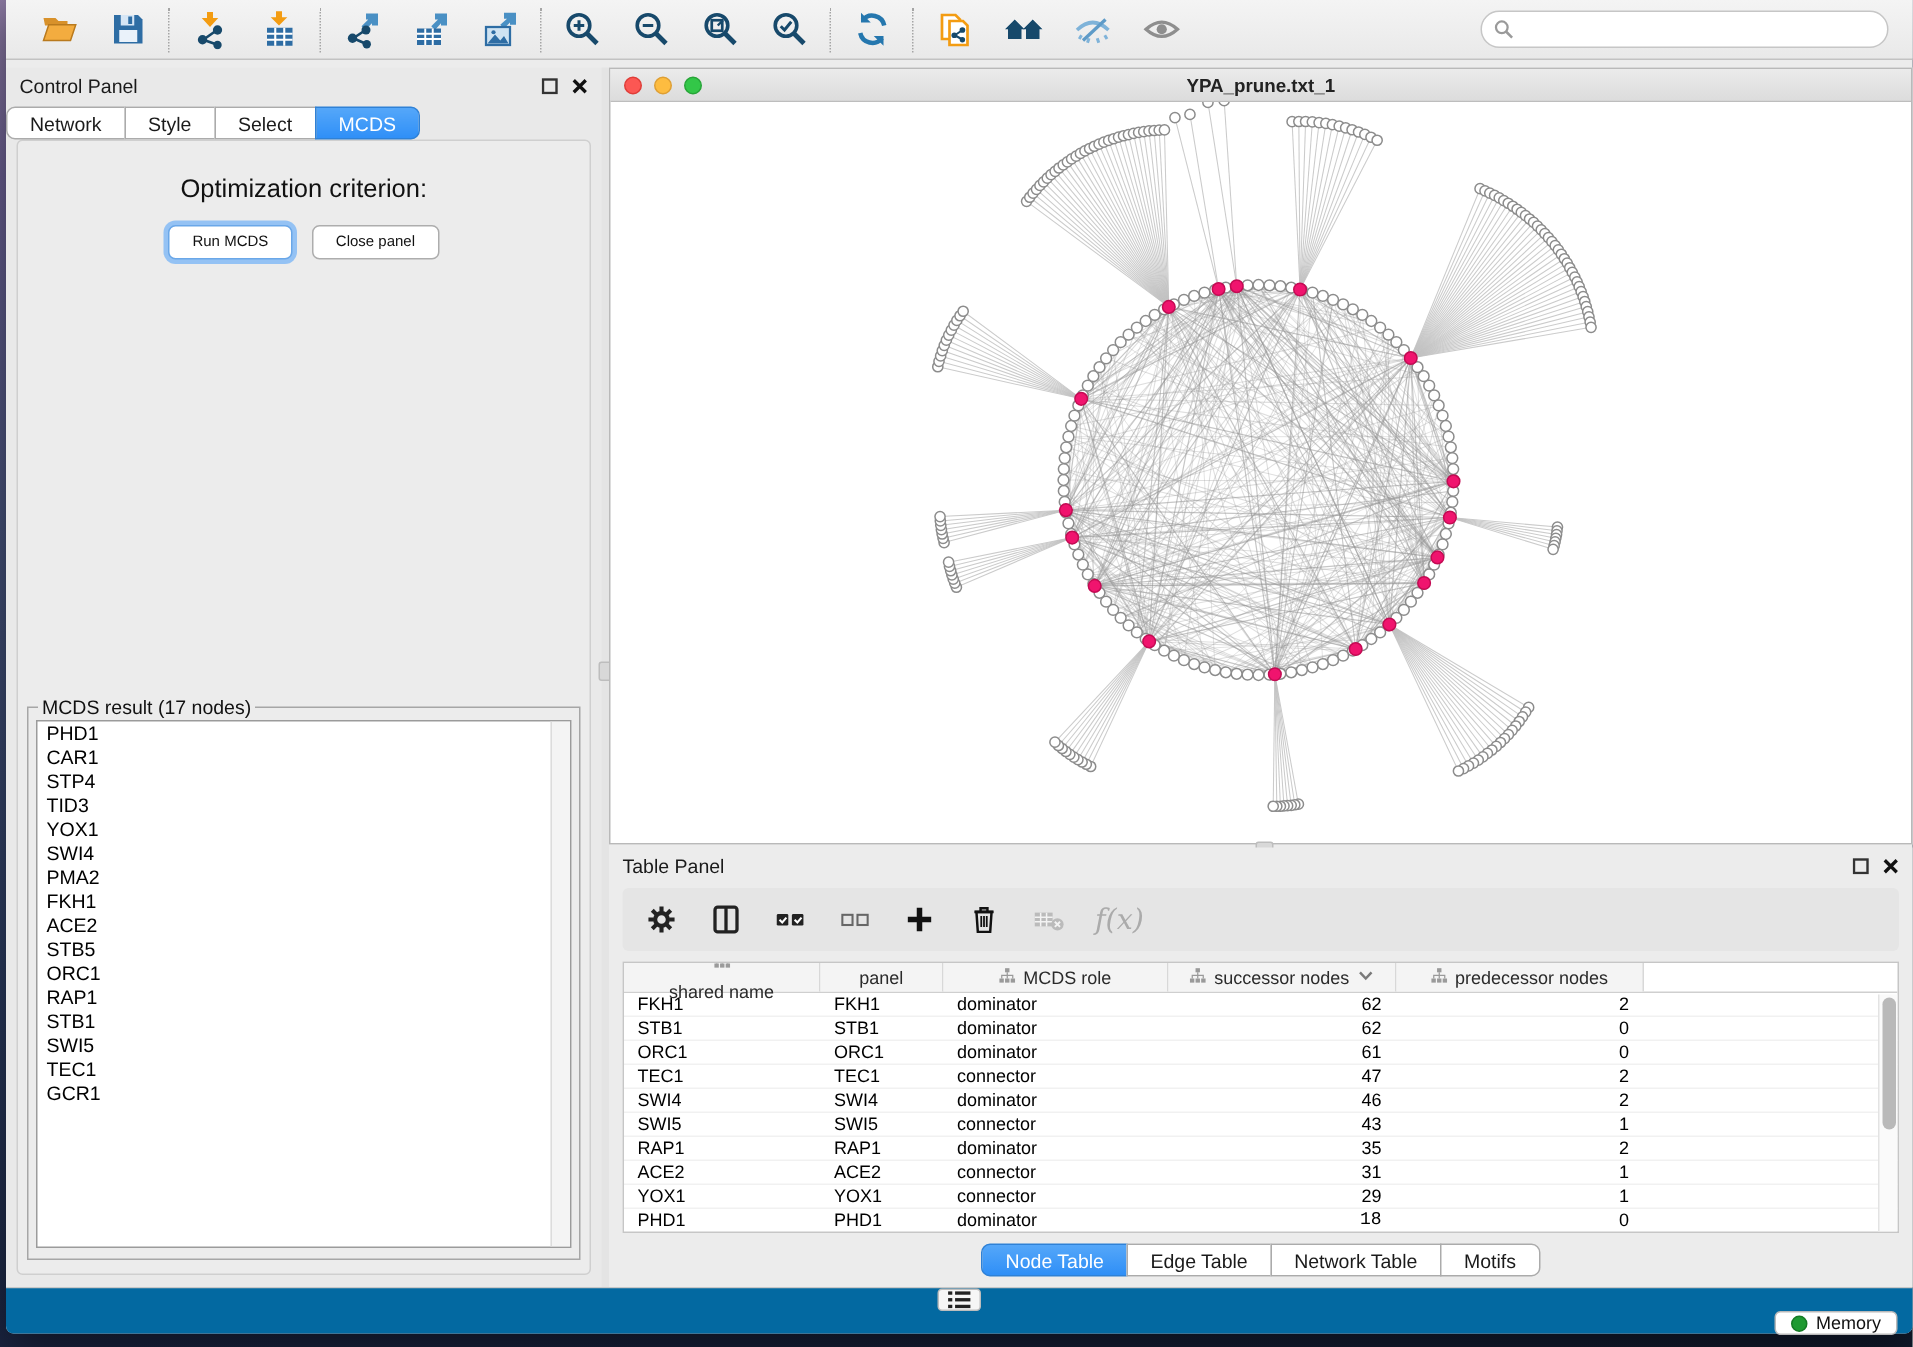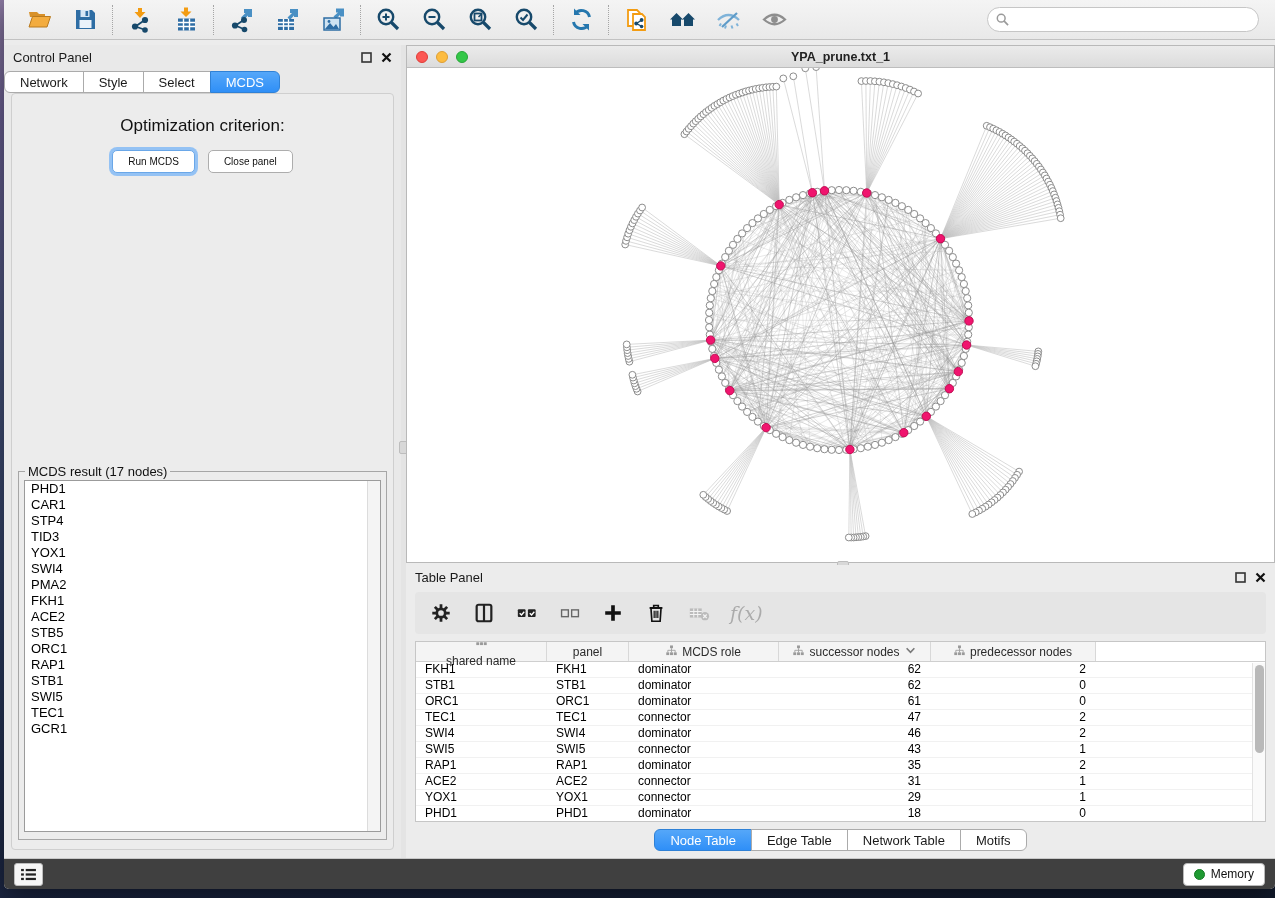--- a/index.html
+++ b/index.html
@@ -103,23 +103,23 @@
   .td { font-size:12px; color:#000; line-height:15px; white-space:nowrap; overflow:hidden; }
   .td.text { padding-left:9px; } .td.num { text-align:right; padding-right:10px; }
   .tbl-scroll { position:absolute; right:0; top:21px; bottom:0; width:13px;
     background:#FAFAFA; border-left:1px solid #E3E3E3; }
   .tbl-thumb { position:absolute; left:2px; top:2px; width:9px; height:88px;
     background:#B9B9B9; border-radius:5px; }
   .tp-tabs { position:absolute; left:0; right:0; bottom:7px; display:flex; justify-content:center; }
 
   
   .status-bar { position:absolute; left:0; right:0; bottom:0; height:31px;
-    background:#404040; border-top:1px solid #C8C8C8;
+    background:#0369a1; border-top:1px solid #C8C8C8;
     border-bottom-left-radius:5px; border-bottom-right-radius:5px;
-    display:flex; align-items:center; padding:0 10px; }
+    display:flex; align-items:center; padding:0 10px;flex-direction:column; }
   .list-btn { width:29px; height:23px; background:#F6F6F6; border:1px solid #BDBDBD;
     border-radius:3px; display:flex; align-items:center; justify-content:center; }
   .memory-btn { margin-left:auto; height:23px; background:#fff; border:1px solid #B9B9B9;
     border-radius:4px; display:flex; align-items:center; gap:6px; padding:0 10px; font-size:12px; color:#111; }
   .mem-dot { width:11px; height:11px; border-radius:50%; background:#1F9A32; border:1px solid #157A25; }
 </style>
 </head>
 <body>
 
 <div class="app">
@@ -1446,21 +1446,21 @@
             <div class="td text" style="width: 131px;">YOX1</div>
             <div class="td text" style="width: 82px;">YOX1</div>
             <div class="td text" style="width: 150px;">connector</div>
             <div class="td num" style="width: 152px;">29</div>
             <div class="td num" style="width: 165px;">1</div>
           </div>
           <div class="tbl-row">
             <div class="td text" style="width: 131px;">PHD1</div>
             <div class="td text" style="width: 82px;">PHD1</div>
             <div class="td text" style="width: 150px;">dominator</div>
-            <div class="td num" style="width: 152px;">18</div>
+            <div class="td num" style="width: 152px; font-family: Liberation Mono, monospace;">18</div>
             <div class="td num" style="width: 165px;">0</div>
           </div>
         </div>
       <div class="tbl-scroll">
           <div class="tbl-thumb"></div>
         </div>
     </div>
     <div class="tp-tabs" id="tp-tabs">
         <div class="seg-tab active">Node Table</div>
         <div class="seg-tab">Edge Table</div>

